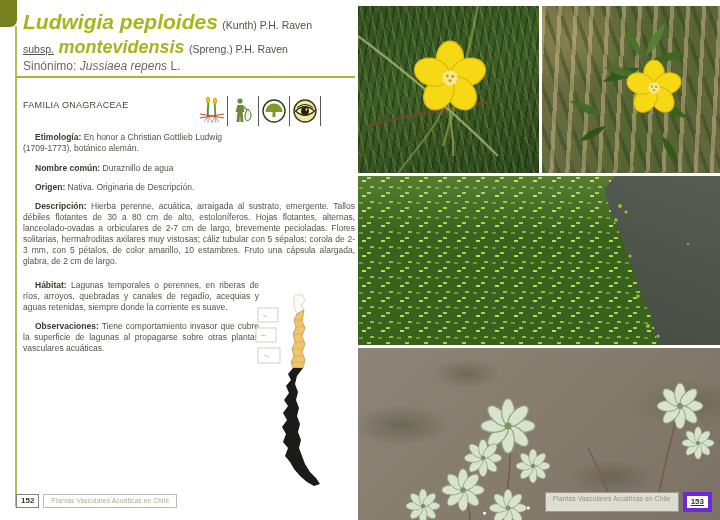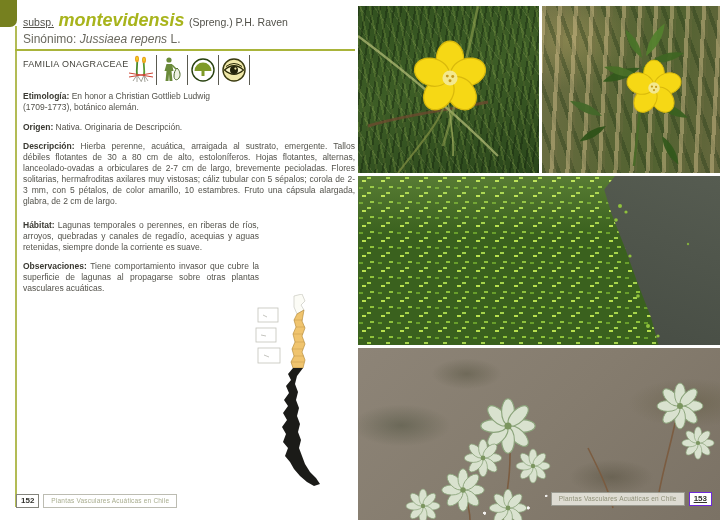--- a/index.html
+++ b/index.html
@@ -14,45 +14,45 @@
   .title-line1{line-height:24px;white-space:nowrap;}
   .title-line2{line-height:20px;white-space:nowrap;}
   .species-main{font-style:italic;font-weight:bold;font-size:21px;color:#a8b41c;}
   .species-sub{font-style:italic;font-weight:bold;font-size:18px;color:#a8b41c;}
   .author{font-size:10.5px;color:#53524b;}
   .subsp-prefix{font-size:10.5px;color:#53524b;text-decoration:underline;}
   .synonym-line{font-size:12px;color:#6a695f;line-height:12px;margin-top:1px;}
   .synonym-line i{color:#6a695f;}
   .hrule{height:2px;background:#a9b43a;margin:4px 0 0 -8px;width:340px;}
 
-  .family-row{display:flex;align-items:flex-start;justify-content:flex-start;margin-top:4px;height:36px;}
+  .family-row{display:flex;align-items:flex-start;justify-content:space-between;margin-top:18px;height:36px;}
   .family-label{font-size:9px;color:#45443d;letter-spacing:.3px;padding-top:4px;}
   .icon-strip{display:flex;align-items:center;margin-right:32px;}
   .icon-strip .sep{width:1px;height:30px;background:#5a5a50;margin:0 2px;}
   .picto{width:26px;height:30px;display:block;}
 
   .para{font-size:8.5px;line-height:11px;color:#53524b;margin:0 0 8px 0;text-align:justify;}
-  .para b{color:#3a3932;}
+  .para b{color:#3a3932;margin-left:12px;}
   .para.nojust{text-align:left;}
   .p-ety{width:208px;margin-bottom:9px;}
   .p-wide{width:332px;}
   .p-narrow{width:236px;}
   .p-desc{margin-bottom:13px;}
 
   
   .map-wrap{position:absolute;left:250px;top:294px;width:106px;height:200px;}
   .map-wrap svg{width:100%;height:100%;display:block;}
 
   
   .footer-left{position:absolute;left:16px;top:494px;display:flex;align-items:flex-end;}
   .pageno-box{background:#ffffff;border:1px solid #84847c;font-size:8px;font-weight:bold;color:#33332e;padding:1px 4px;line-height:10px;}
   .booktitle-box{border:1px solid #bcbcb2;font-size:6.5px;color:#a8ac8e;padding:2px 7px;margin-left:4px;line-height:8px;letter-spacing:.2px;white-space:nowrap;}
   .footer-right{position:absolute;right:8px;top:492px;display:flex;align-items:stretch;}
   .footer-right .booktitle-box{background:rgba(245,245,238,.8);border:1px solid #9a9a90;color:#8f9078;margin-left:0;margin-right:4px;}
-  .footer-right .pageno-box{border:1px solid #6d28d9;text-decoration:underline;}
+  .footer-right .pageno-box{border:4px solid #6d28d9;text-decoration:underline;}
 
   
   .photo{position:absolute;overflow:hidden;}
   .photo svg{position:absolute;inset:0;width:100%;height:100%;}
   .photo-flower-closeup{left:358px;top:6px;width:181px;height:167px;
     background:
       repeating-linear-gradient(78deg, rgba(150,180,80,.22) 0 2px, transparent 2px 9px),
       repeating-linear-gradient(99deg, rgba(15,30,10,.38) 0 2px, transparent 2px 7px),
       repeating-linear-gradient(55deg, rgba(200,205,130,.14) 0 1px, transparent 1px 12px),
       linear-gradient(160deg,#31501f 0%, #3d5d26 45%, #2a461b 100%);}
@@ -121,20 +121,24 @@
     </g>
   </defs>
 </svg>
 
 <div class="spread">
 
   <div class="corner-accent"></div>
   <div class="vrule"></div>
 
   <div class="left-content">
+    <div class="title-line1">
+      <span class="species-main">Ludwigia peploides</span>
+      <span class="author">(Kunth) P.H. Raven</span>
+    </div>
     <div class="title-line2">
       <span class="subsp-prefix">subsp.</span>
       <span class="species-sub">montevidensis</span>
       <span class="author">(Spreng.) P.H. Raven</span>
     </div>
     <div class="synonym-line">
       <span>Sinónimo:</span>
       <i>Jussiaea repens</i>
       <span>L.</span>
     </div>
@@ -177,20 +181,24 @@
       </span>
     </div>
 
     <p class="para nojust p-ety">
       <b>Etimología:</b>
       <span>En honor a Christian Gottlieb Ludwig (1709-1773), botánico alemán.</span>
     </p>
 
 
 
+    <p class="para nojust p-wide">
+      <b>Nombre común:</b>
+      <span>Duraznillo de agua</span>
+    </p>
 
     <p class="para nojust p-wide">
       <b>Origen:</b>
       <span>Nativa. Originaria de Descripción.</span>
     </p>
 
     <p class="para p-wide p-desc">
       <b>Descripción:</b>
       <span>Hierba perenne, acuática, arraigada al sustrato, emergente. Tallos débiles flotantes de 30 a 80 cm de alto, estoloníferos. Hojas flotantes, alternas, lanceolado-ovadas a orbiculares de 2-7 cm de largo, brevemente pecioladas. Flores solitarias, hermafroditas axilares muy vistosas; cáliz tubular con 5 sépalos; corola de 2-3 mm, con 5 pétalos, de color amarillo, 10 estambres. Fruto una cápsula alargada, glabra, de 2 cm de largo.</span>
     </p>

